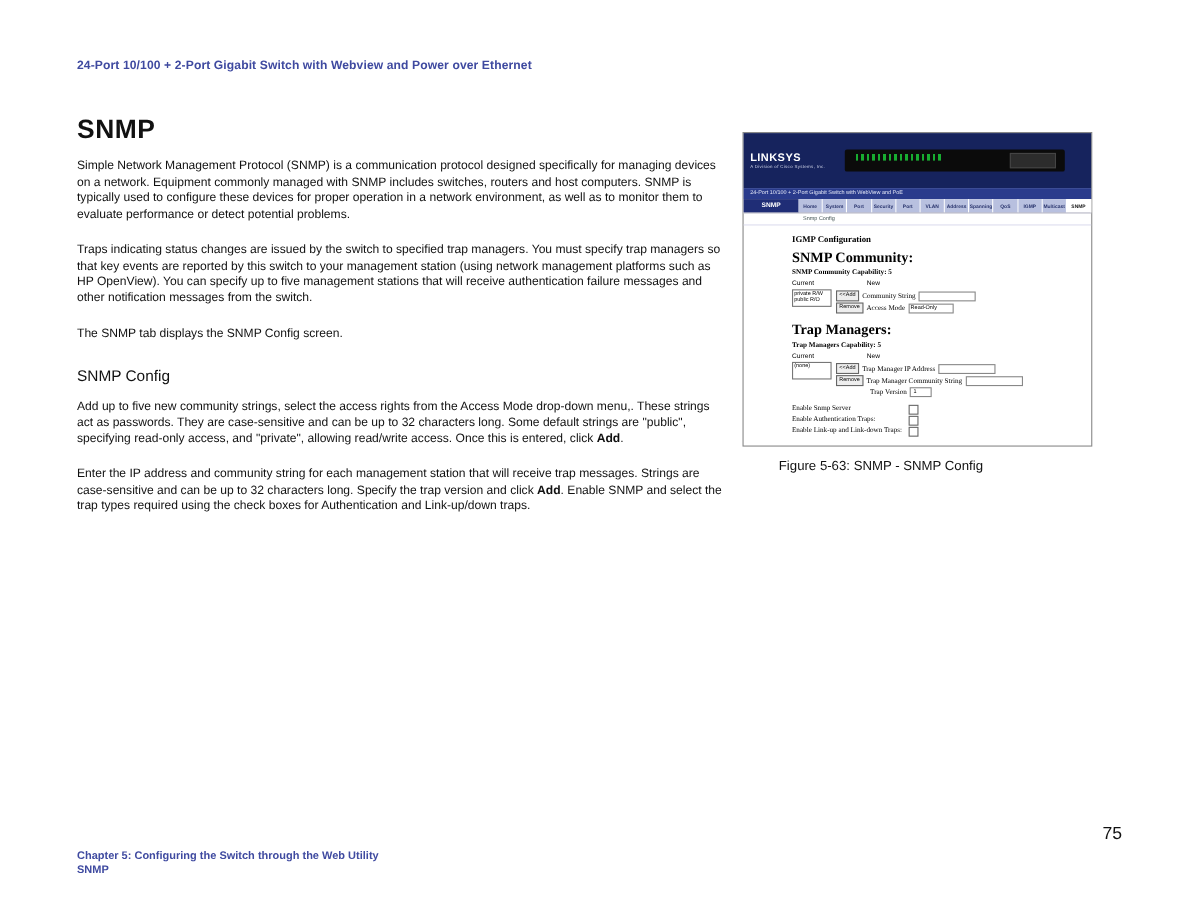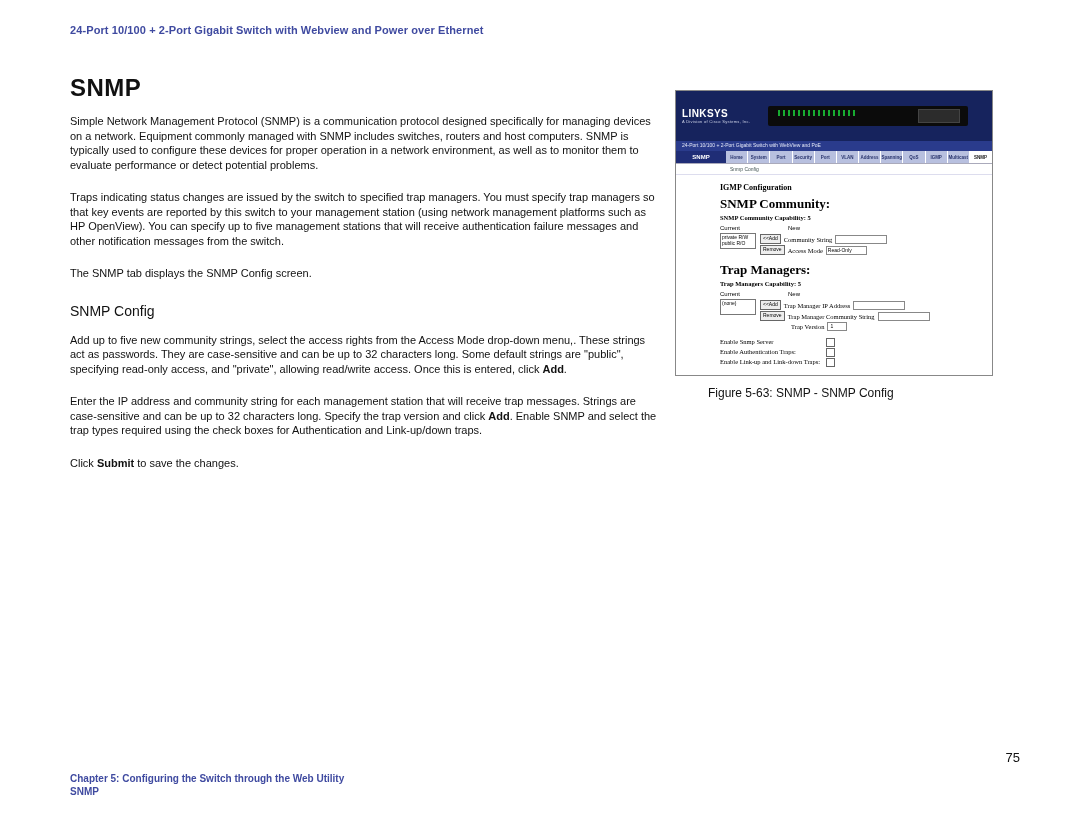--- a/index.html
+++ b/index.html
@@ -10,21 +10,21 @@
     background: #fff;
     font-family: Arial, Helvetica, sans-serif;
     color: #111;
     -webkit-font-smoothing: antialiased;
   }
   .page {
     position: relative;
     width: 1080px;
     height: 834px;
     box-sizing: border-box;
-    padding: 24px 70px 40px 70px;
+    padding: 54px 70px 40px 70px;
   }
   .product-line {
     color: #3f4aa0;
     font-size: 11px;
     font-weight: 700;
     letter-spacing: 0.1px;
     margin-bottom: 38px;
   }
   .columns {
     display: flex;
@@ -69,21 +69,21 @@
   .footer {
     position: absolute;
     left: 70px;
     right: 60px;
     bottom: 36px;
   }
   .page-num {
     position: absolute;
     right: 0;
     top: -22px;
-    font-size: 13px;
+    font-size: 16px;
   }
   .chapter {
     color: #3f4aa0;
     font-size: 10px;
     font-weight: 700;
     line-height: 1.3;
   }
 
   
   .figure {
@@ -255,23 +255,20 @@
       <h1 class="snmp">SNMP</h1>
       <p class="para">Simple Network Management Protocol (SNMP) is a communication protocol designed specifically for managing devices on a network. Equipment commonly managed with SNMP includes switches, routers and host computers. SNMP is typically used to configure these devices for proper operation in a network environment, as well as to monitor them to evaluate performance or detect potential problems.</p>
       <p class="para">Traps indicating status changes are issued by the switch to specified trap managers. You must specify trap managers so that key events are reported by this switch to your management station (using network management platforms such as HP OpenView). You can specify up to five management stations that will receive authentication failure messages and other notification messages from the switch.</p>
       <p class="para">The SNMP tab displays the SNMP Config screen.</p>
       <div class="h2">SNMP Config</div>
       <p class="para">
         <span>Add up to five new community strings, select the access rights from the Access Mode drop-down menu,. These strings act as passwords. They are case-sensitive and can be up to 32 characters long. Some default strings are "public", specifying read-only access, and "private", allowing read/write access. Once this is entered, click </span><span class="bold">Add</span><span>.</span>
       </p>
       <p class="para">
         <span>Enter the IP address and community string for each management station that will receive trap messages. Strings are case-sensitive and can be up to 32 characters long. Specify the trap version and click </span><span class="bold">Add</span><span>. Enable SNMP and select the trap types required using the check boxes for Authentication and Link-up/down traps.</span>
-      </p>
-      <p class="para">
-        <span>Click </span><span class="bold">Submit</span><span> to save the changes.</span>
       </p>
     </div>
 
     <div class="right-col">
       <div class="figure">
         <div class="fig-top">
           <div>
             <div class="linksys-logo">LINKSYS</div>
             <div class="linksys-sub">A Division of Cisco Systems, Inc.</div>
           </div>

